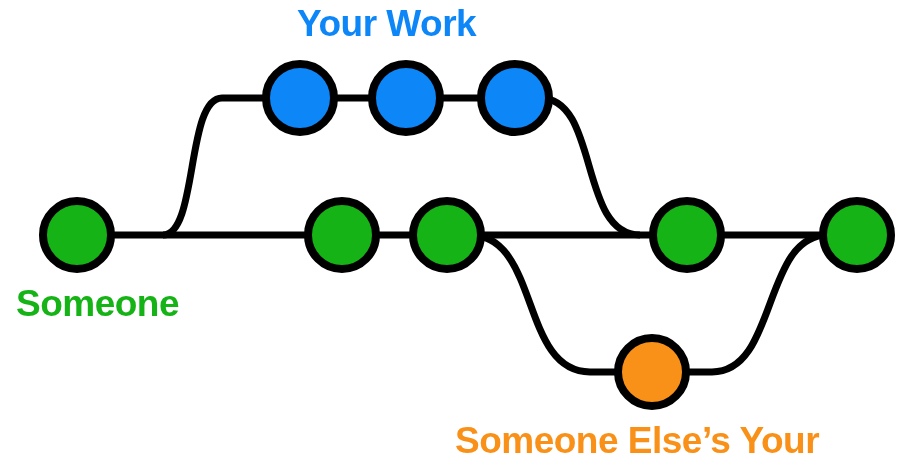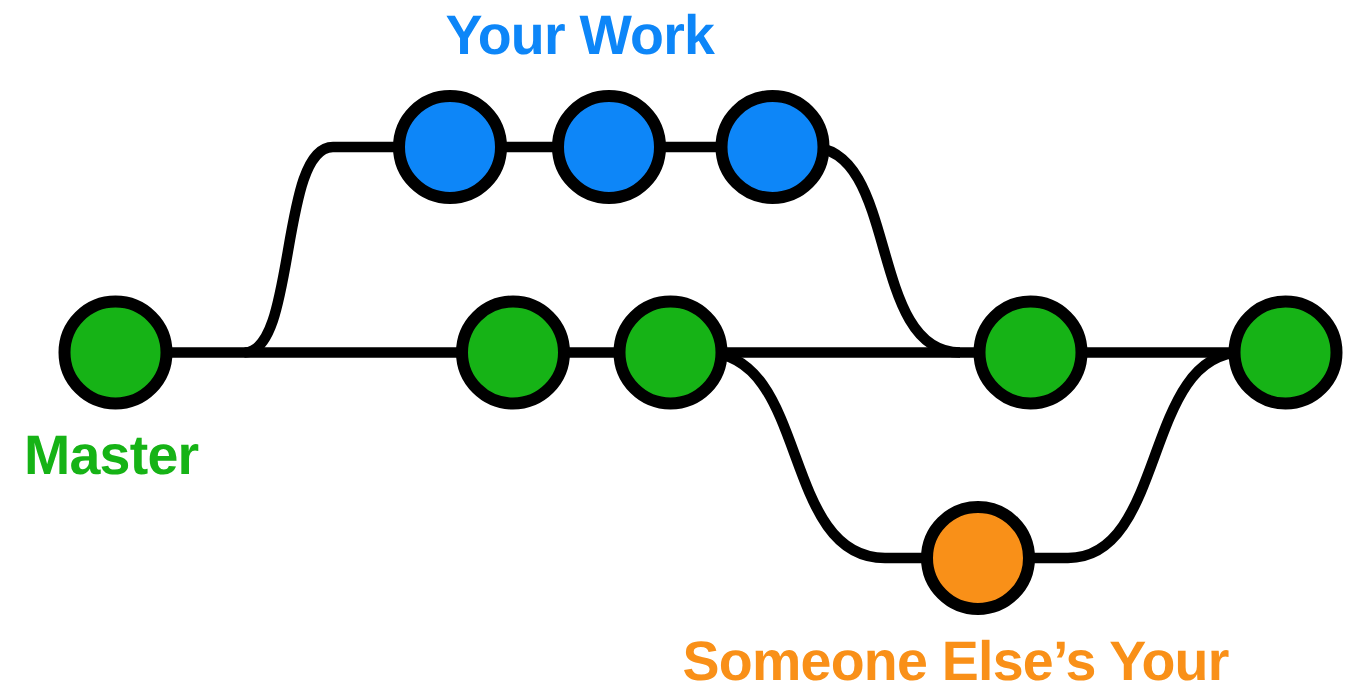--- a/index.html
+++ b/index.html
@@ -88,17 +88,17 @@
       <circle cx="300" cy="98" r="34" fill="#0d86f8" stroke="#000000" stroke-width="8"></circle>
       <circle cx="406" cy="98" r="34" fill="#0d86f8" stroke="#000000" stroke-width="8"></circle>
       <circle cx="515" cy="98" r="34" fill="#0d86f8" stroke="#000000" stroke-width="8"></circle>
 
       <circle cx="652" cy="372" r="34" fill="#f99018" stroke="#000000" stroke-width="8"></circle>
     </g>
   </svg>
 
   <div class="branch-label" id="label-your-work" style="color: rgb(13, 134, 248); left: 297px; top: 5px; font-size: 37px;">Your Work</div>
 
-  <div class="branch-label" id="label-master" style="color: rgb(22, 179, 22); left: 16px; top: 285px; font-size: 37px;">Master</div>
+  <div class="branch-label" id="label-master" style="color: rgb(22, 179, 22); left: 16px; top: 285px; font-size: 37px;">Someone</div>
 
   <div class="branch-label" id="label-someone-else" style="color: rgb(249, 144, 24); left: 455px; top: 422px; font-size: 37px;">Someone Else’s Your</div>
 
 </div>
 
 </body></html>

